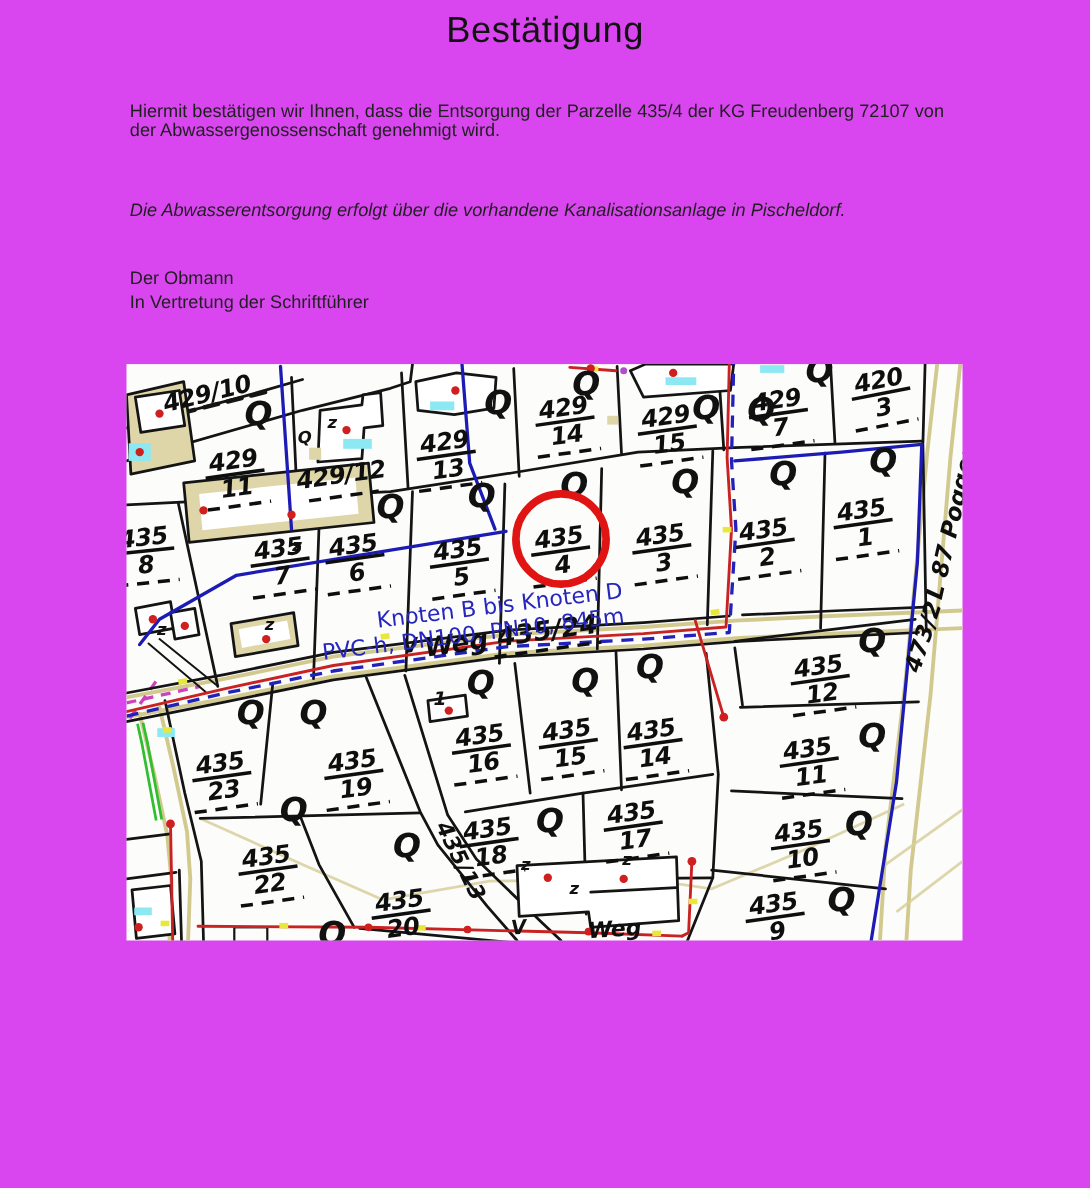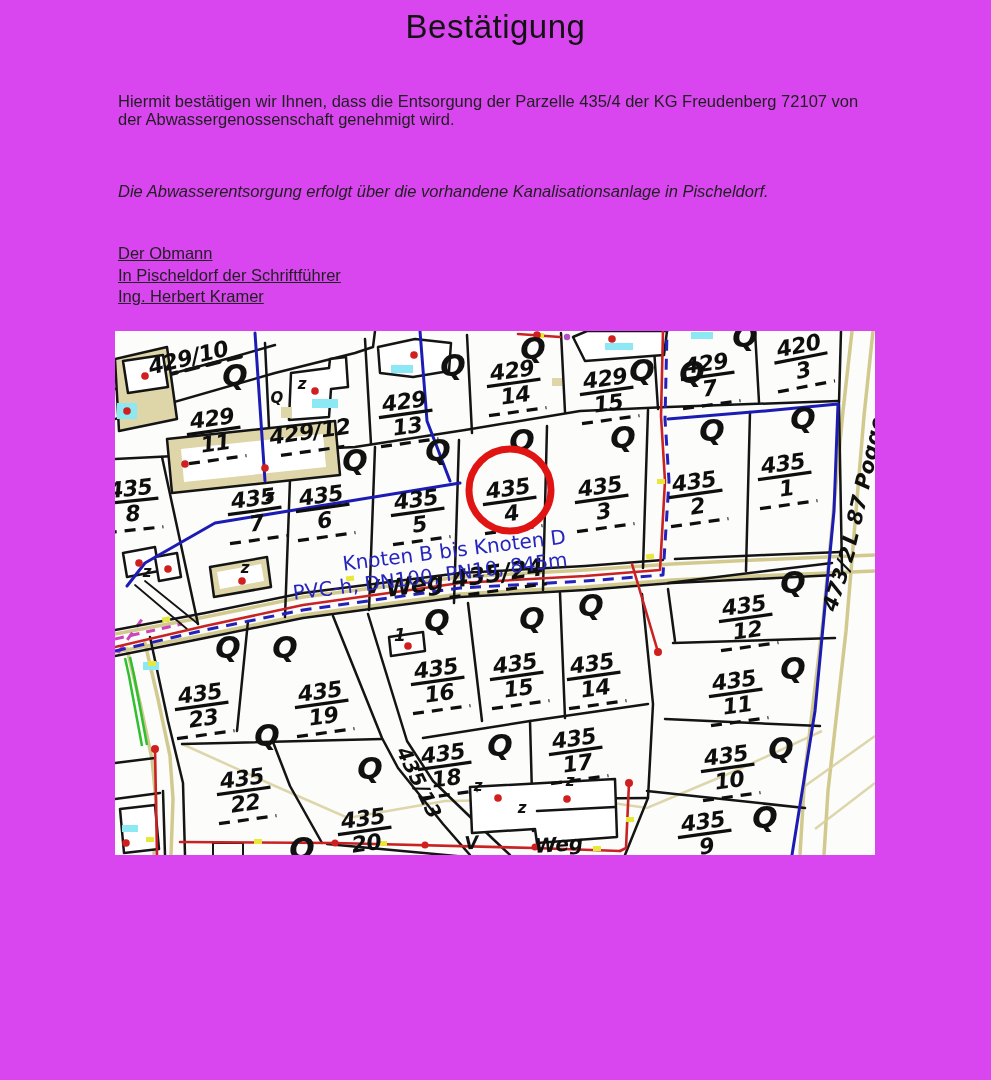--- a/index.html
+++ b/index.html
@@ -3,21 +3,21 @@
 <meta charset="utf-8">
 <style>
   html,body{margin:0;padding:0;background:#f6f5f2;}
   #page{position:relative;width:991px;height:1080px;background:#d946ef;overflow:hidden;
         font-family:"Liberation Sans",sans-serif;color:#1f1f1f;}
   .title{position:absolute;top:8px;left:0;width:991px;text-align:center;
          font-size:33px;font-weight:500;letter-spacing:.5px;color:#121212;}
   .para{position:absolute;left:118px;width:768px;font-size:16.5px;line-height:18px;}
   .p1{top:92px;}
   .p2{top:182px;font-style:italic;}
-  .sig{position:absolute;left:118px;top:243px;font-size:16.5px;line-height:21.5px;text-decoration:underline;}
+  .sig{position:absolute;left:118px;top:243px;font-size:16.5px;line-height:21.5px;}
   #mapbox{position:absolute;left:115px;top:331px;width:760px;height:524px;background:#fcfcfb;}
   svg{display:block;}
   
   .pnum,.pden,.psingle{font-family:"DejaVu Sans",sans-serif;font-style:italic;font-weight:700;
         font-size:22px;fill:#0e0e0e;text-anchor:middle;letter-spacing:-0.5px;}
   .pbar{stroke:#0e0e0e;stroke-width:3.2;}
   .pdash{stroke:#0e0e0e;stroke-width:3.2;stroke-dasharray:11 8;}
   .qsym{font-family:"DejaVu Sans",sans-serif;font-style:italic;font-weight:700;font-size:30px;fill:#111;text-anchor:middle;}
   .qsmall{font-family:"DejaVu Sans",sans-serif;font-style:italic;font-weight:700;font-size:15px;fill:#111;text-anchor:middle;}
   .zsym{font-family:"DejaVu Sans",sans-serif;font-style:italic;font-weight:700;font-size:15px;fill:#111;text-anchor:middle;}
@@ -44,22 +44,21 @@
 </style>
 </head>
 <body>
 
 <div id="page">
   <div class="title">Bestätigung</div>
   <div class="para p1">Hiermit bestätigen wir Ihnen, dass die Entsorgung der Parzelle 435/4 der KG Freudenberg 72107 von der Abwassergenossenschaft genehmigt wird.</div>
   <div class="para p2">Die Abwasserentsorgung erfolgt über die vorhandene Kanalisationsanlage in Pischeldorf.</div>
   <div class="sig">
     <div>Der Obmann</div>
-    <div>In Pischeldorf der Schriftführer</div>
-    <div>Ing. Herbert Kramer</div>
+    <div>In Vertretung der Schriftführer</div>
   </div>
 
   <div id="mapbox">
   <svg width="760" height="524" viewBox="0 0 760 524">
 
     <g>
       <path class="khaki" d="M0,303 L90,286 L188,266 L345,246 L470,239 L557,233 L640,229 L760,224"></path>
       <path class="khaki" d="M0,321 L90,304 L188,284 L345,263 L470,256 L557,249 L640,245 L760,240"></path>
       <path class="khaki" d="M737,0 L728,80 L708,290 L690,440 L685,524"></path>
       <path class="khaki" d="M758,0 L749,85 L731,300 L713,460 L709,524"></path>

